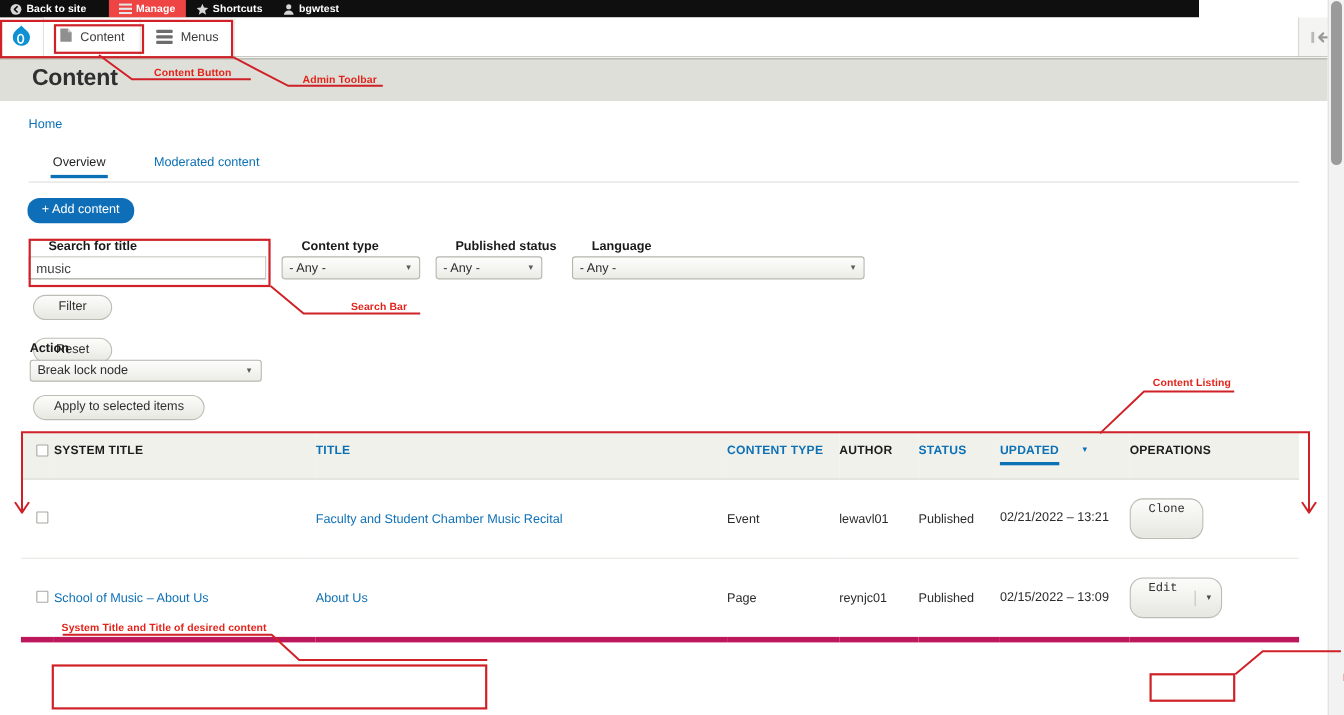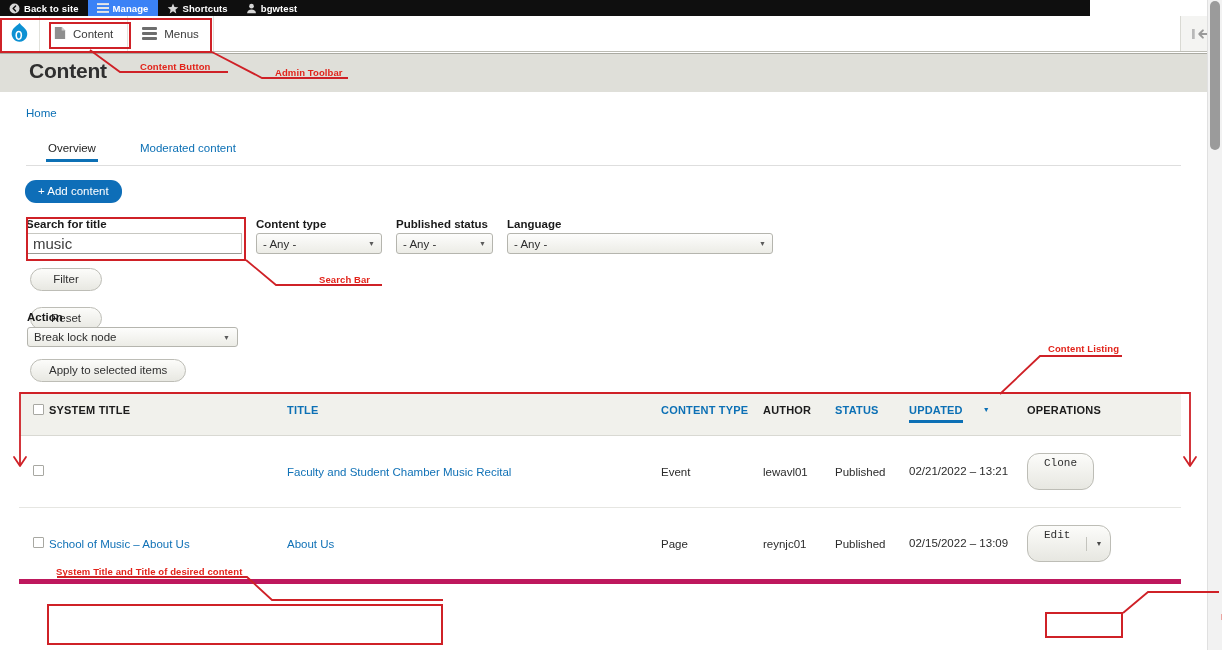--- a/index.html
+++ b/index.html
@@ -14,21 +14,21 @@
   .adminbar{
     position:absolute; left:0; top:0; width:1090px; height:16px;
     background:#0f0f0f; display:flex; align-items:center;
   }
   .adminbar-item{
     display:flex; align-items:center; gap:4px;
     height:16px; padding:0 9px;
     color:#fff; font-size:9.5px; font-weight:bold;
     letter-spacing:.1px; white-space:nowrap;
   }
-  .adminbar-item.active{ background:#3b82f6; }
+  .adminbar-item.active{ background:#ef4444;margin-left:11px; }
   .ab-ico{ display:inline-block; color:#d6d6d6; line-height:1; }
   .ab-ico svg{ display:block; }
 
   
   .toolbar2{
     position:absolute; left:0; top:16px; width:1222px; height:36px;
     background:#fff; border-bottom:1px solid #bcbcb4;
     display:flex; align-items:stretch;
   }
   .tb-drupal{
@@ -78,24 +78,24 @@
   .add-content{
     position:absolute; left:25px; top:180px;
     background:#0e6eb8; color:#fff; font-size:11.5px;
     border:none; border-radius:11px; padding:5px 13px 6px;
     font-family:inherit;
   }
 
   
   .filters{ position:absolute; left:26px; top:218px; display:flex; align-items:flex-end; gap:14px; }
   .fgroup{ display:flex; flex-direction:column; }
-  .flabel{ font-size:11.5px; font-weight:bold; color:#1a1a1a; margin-bottom:3px; }
+  .flabel{ font-size:11.5px; font-weight:bold; color:#1a1a1a; margin-bottom:3px;margin-left:18px; }
   .ftext{
     width:216px; height:21px; border:1px solid #c7c7c1; background:#fff;
-    font-size:15px; color:#3d3d3d; padding:0 6px; font-family:inherit;
+    font-size:12px; color:#3d3d3d; padding:0 6px; font-family:inherit;
     border-bottom-color:#9a9a94;
   }
   .fsel{
     height:21px; border:1px solid #b5b5ae; border-radius:3px;
     background:linear-gradient(#fdfdfc,#ececE6);
     font-size:11.5px; color:#2d2d2d; padding:0 18px 0 6px;
     font-family:inherit; position:relative;
     display:flex; align-items:center;
   }
   .fsel .caret{ position:absolute; right:6px; font-size:7px; color:#5a5a5a; }

